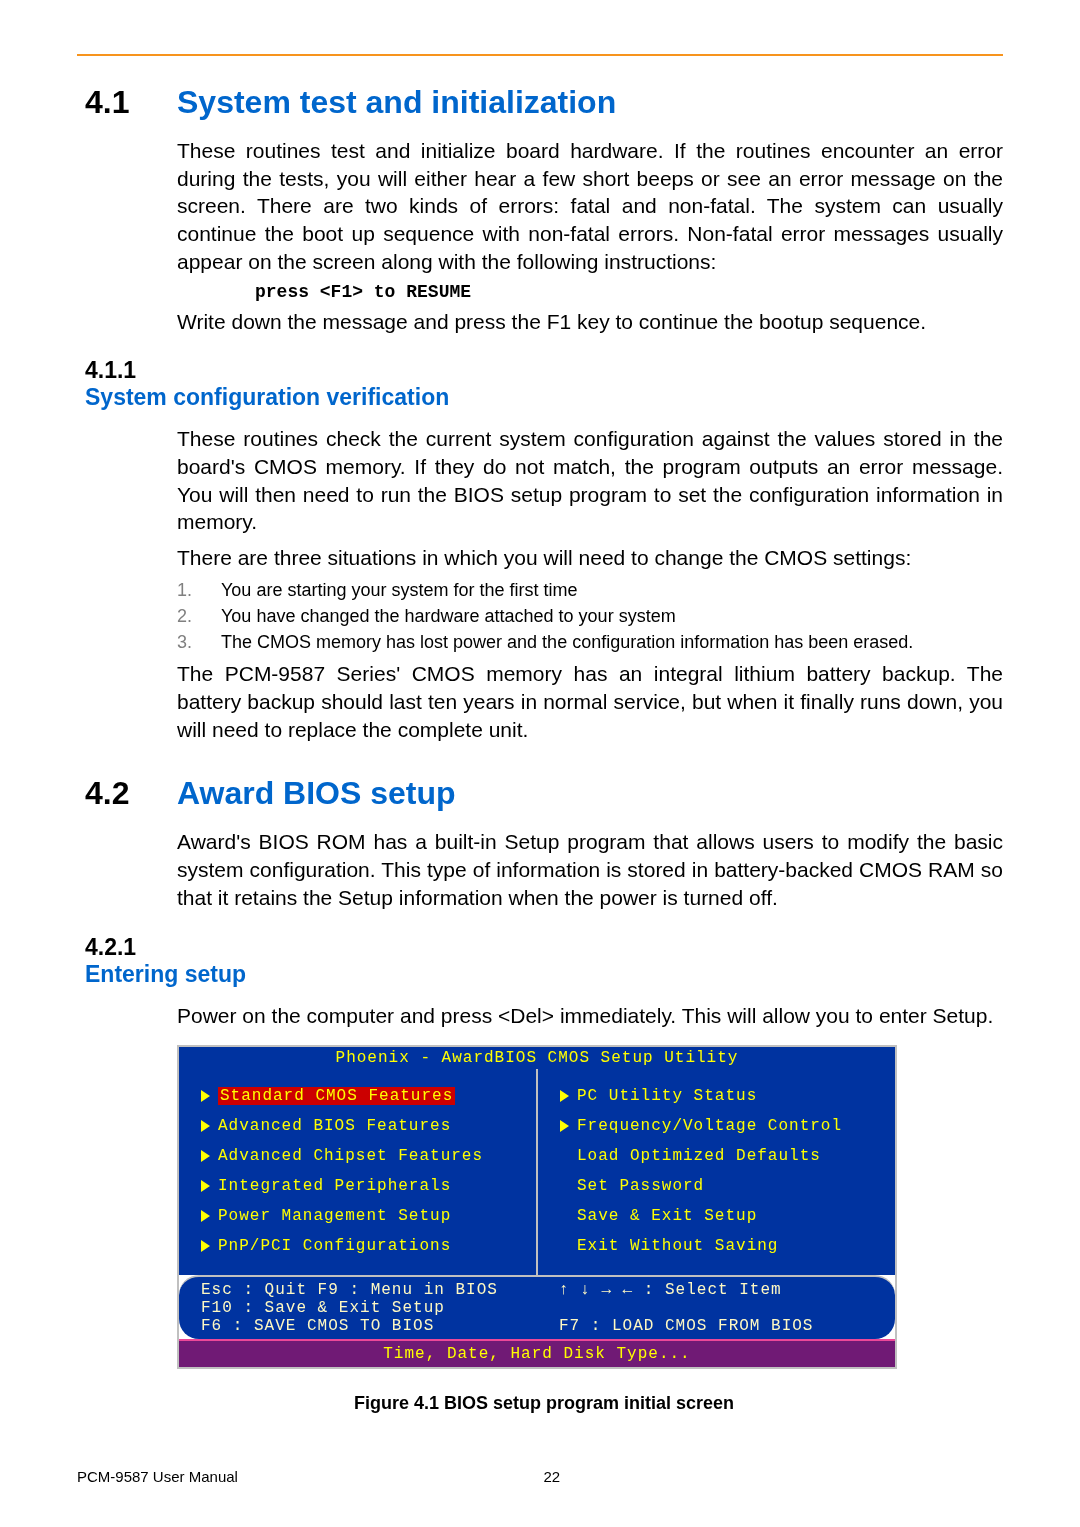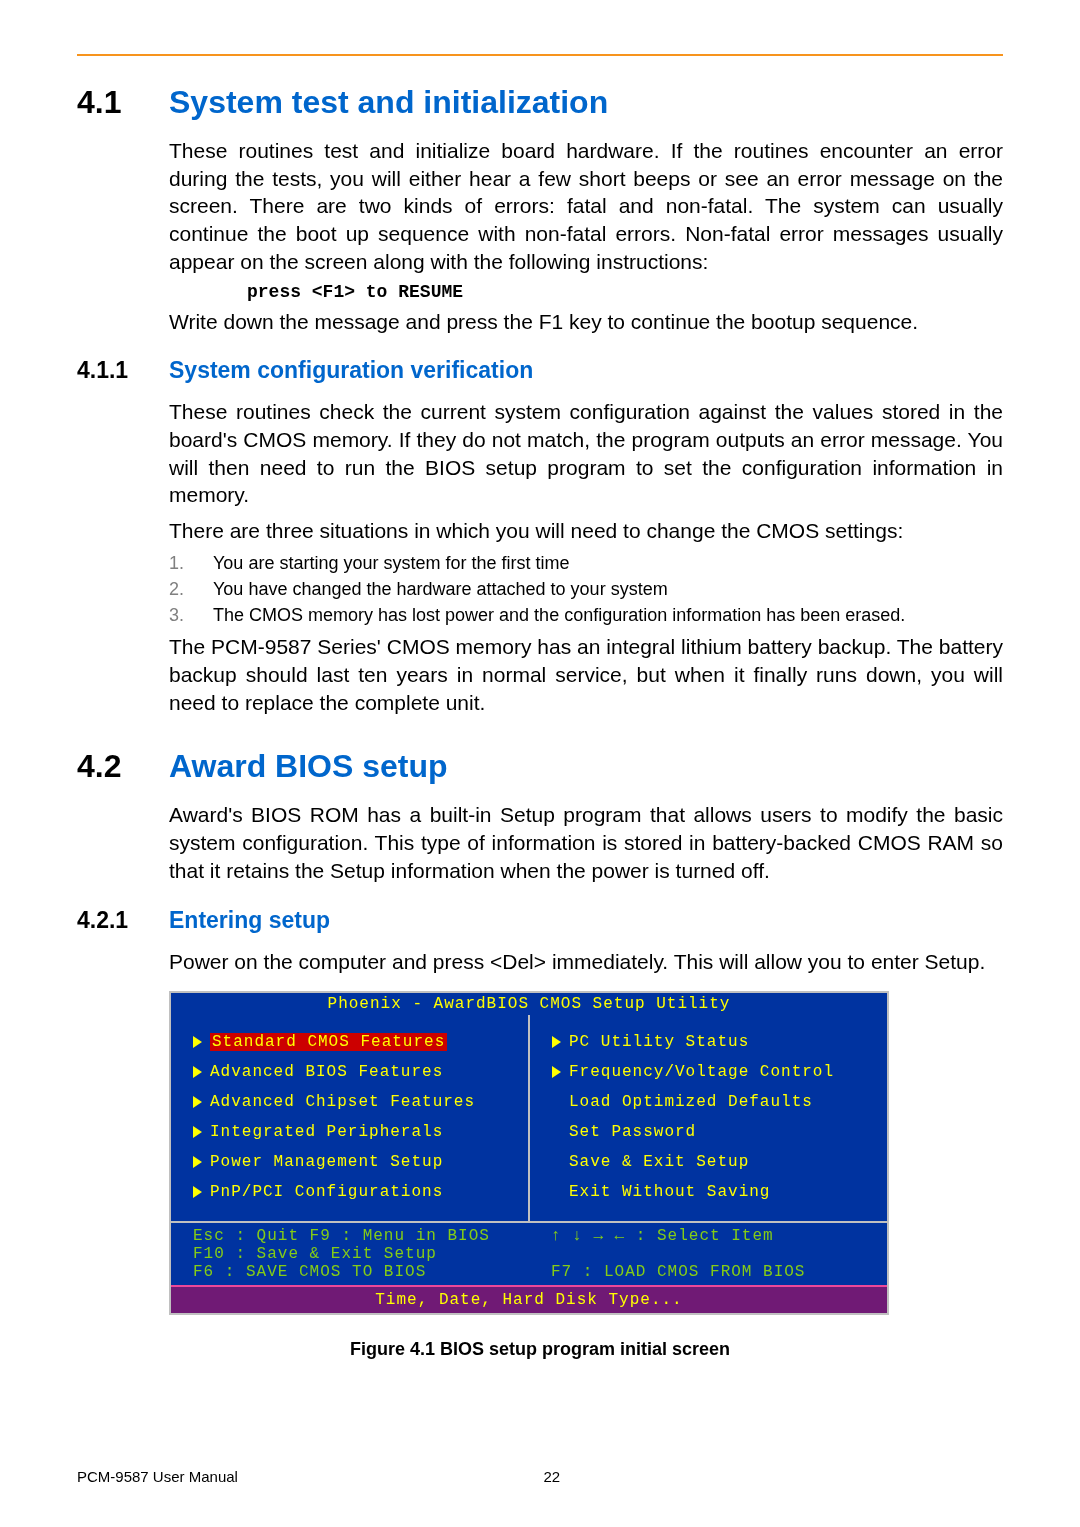--- a/index.html
+++ b/index.html
@@ -1,41 +1,41 @@
 <!DOCTYPE html>
 <html><head>
   <meta charset="utf-8">
   <style>
     * { margin: 0; padding: 0; box-sizing: border-box; }
     body { font-family: Arial, Helvetica, sans-serif; background: #fff; width: 1080px; height: 1527px; position: relative; }
     .top-rule { border-top: 2px solid #f7941d; margin: 54px 77px 0 77px; }
-    .content { padding: 28px 77px 0 77px; }
+    .content { padding: 28px 77px 0 77px; margin-left: 8px; }
     .h1-row { display: flex; align-items: baseline; margin-bottom: 16px; }
     .h1-num { font-size: 32px; font-weight: bold; color: #000; width: 92px; }
     .h1-title { font-size: 32px; font-weight: bold; color: #0066cc; }
     .body-text { font-size: 21px; color: #000; line-height: 1.32; text-align: justify; margin-left: 92px; margin-bottom: 6px; }
     .code-line { font-family: "Courier New", monospace; font-weight: bold; font-size: 18px; margin-left: 170px; margin-bottom: 6px; }
-    .h2-row { display: flex; align-items: baseline; margin: 22px 0 14px 0; }
+    .h2-row { display: flex; align-items: baseline; margin: 22px 0 14px 0; flex-direction: column; }
     .h2-num { font-size: 23px; font-weight: bold; color: #000; width: 92px; }
     .h2-title { font-size: 23px; font-weight: bold; color: #0066cc; }
     .list { margin-left: 92px; font-size: 18px; color: #000; line-height: 1.34; }
     .list-item { display: flex; margin-bottom: 2px; }
     .list-num { width: 44px; color: #808080; flex-shrink: 0; }
     .list-text { flex: 1; text-align: left; }
     .h1-row2 { display: flex; align-items: baseline; margin: 32px 0 16px 0; }
     .bios-container { margin-left: 92px; margin-top: 16px; border: 2px solid #c0c0c0; width: 720px; }
     .bios-title { background: #0033a0; color: #ffff00; font-family: "Courier New", monospace; font-size: 16px; text-align: center; padding: 2px 0; letter-spacing: 1px; }
     .bios-main { display: flex; background: #0033a0; }
     .bios-col { flex: 1; padding: 18px 22px 20px 22px; font-family: "Courier New", monospace; font-size: 16px; color: #ffff00; letter-spacing: 1px; }
     .bios-col.left-col { border-right: 2px solid #c0c0c0; }
     .bios-item { margin-bottom: 12px; display: flex; align-items: center; }
     .tri { display: inline-block; width: 0; height: 0; border-left: 9px solid #ffff00; border-top: 6px solid transparent; border-bottom: 6px solid transparent; margin-right: 8px; flex-shrink: 0; }
     .tri-space { display: inline-block; width: 17px; flex-shrink: 0; }
     .hl { background: #cc0000; padding: 0 2px; }
-    .bios-footer { background: #0033a0; color: #84cc16; font-family: "Courier New", monospace; font-size: 16px; border-top: 2px solid #c0c0c0; display: flex; letter-spacing: 1px; }
+    .bios-footer { background: #0033a0; color: #fef9c3; font-family: "Courier New", monospace; font-size: 16px; border-top: 2px solid #c0c0c0; display: flex; letter-spacing: 1px; border-radius: 20px; }
     .bios-footer-col { flex: 1; padding: 4px 22px; }
     .bios-footer-col.left-col { }
     .bios-statusbar { background: #701a75; color: #ffff00; font-family: "Courier New", monospace; font-size: 16px; text-align: center; padding: 4px 0; border-top: 2px solid #ec4899; letter-spacing: 1px; }
     .fig-caption { text-align: center; font-weight: bold; font-size: 18px; margin-top: 24px; }
     .page-footer { position: absolute; bottom: 42px; left: 77px; right: 70px; font-size: 15px; color: #000; display: flex; }
     .page-footer .left { flex: 1; }
     .page-footer .center { flex: 1; text-align: left; }
   </style>
 </head>
 <body>

